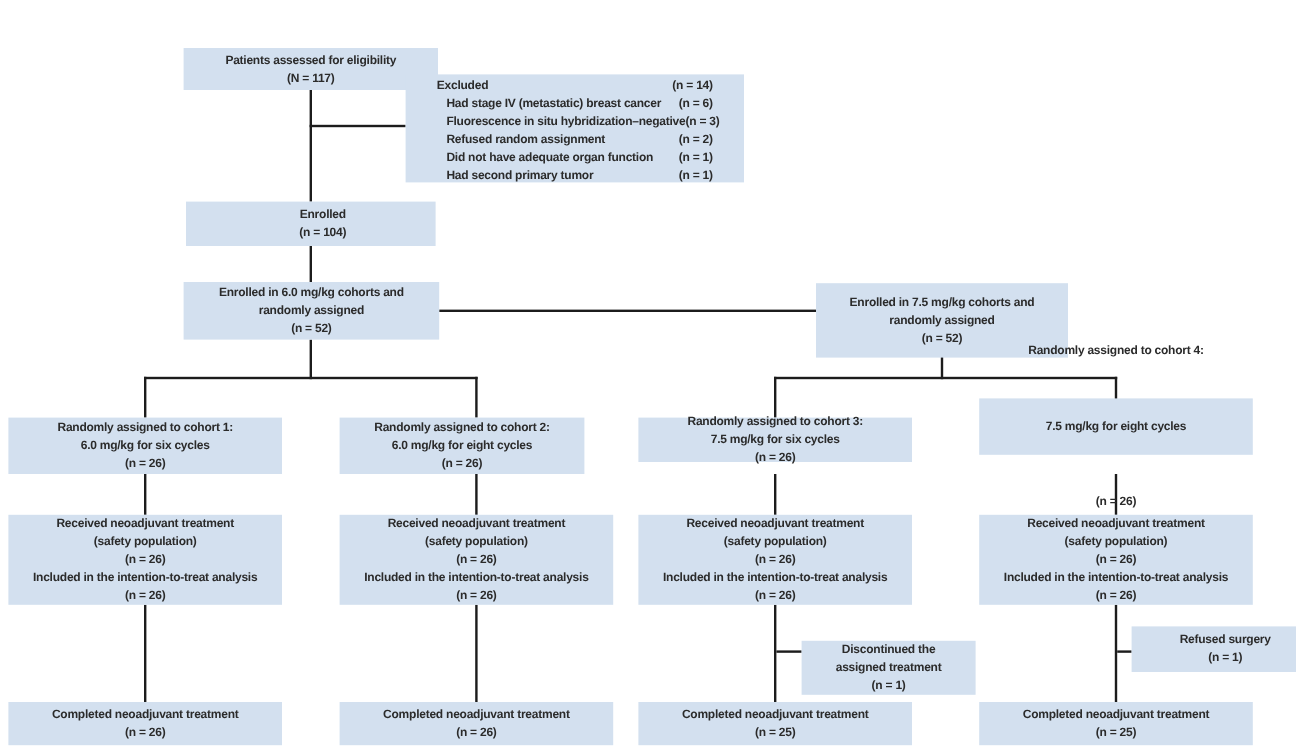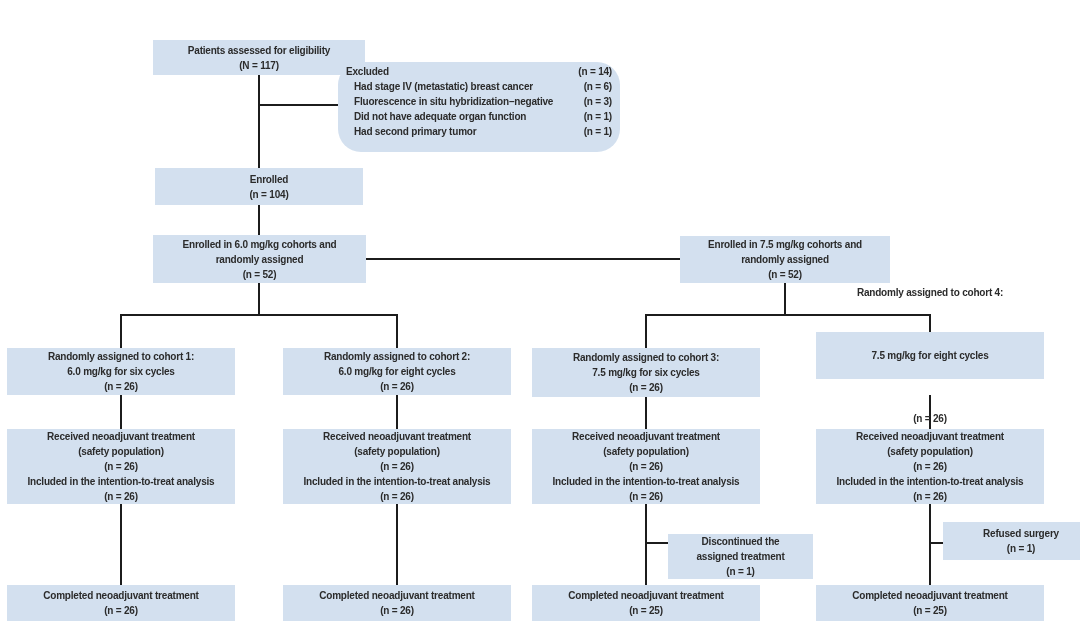--- a/index.html
+++ b/index.html
@@ -6,21 +6,21 @@
   .canvas{
     position:relative;width:1080px;height:622px;background:#ffffff;
     font-family:"Liberation Sans",sans-serif;overflow:hidden;
   }
   .box{
     position:absolute;background:#d3e0ef;color:#2b2b2b;
     display:flex;flex-direction:column;justify-content:center;
     text-align:center;font-weight:bold;font-size:10px;line-height:15px;
     letter-spacing:-0.2px;box-sizing:border-box;white-space:nowrap;
   }
-  .box-left{text-align:left;justify-content:flex-start;padding:2px 8px;border-radius:23px;}
+  .box-left{text-align:left;justify-content:flex-start;padding:2px 26px;}
   .xrow{display:flex;justify-content:space-between;}
   .xrow.indent{padding-left:8px;}
   .hline,.vline{position:absolute;background:#1c1c1c;}
   .hline{height:2px;}
   .vline{width:2px;}
 </style>
 </head>
 <body>
 
 <div class="canvas">
@@ -62,41 +62,45 @@
     </div>
     <div class="xrow indent">
       <span>Had stage IV (metastatic) breast cancer</span>
       <span>(n = 6)</span>
     </div>
     <div class="xrow indent">
       <span>Fluorescence in situ hybridization–negative</span>
       <span>(n = 3)</span>
     </div>
     <div class="xrow indent">
+      <span>Refused random assignment</span>
+      <span>(n = 2)</span>
+    </div>
+    <div class="xrow indent">
       <span>Did not have adequate organ function</span>
       <span>(n = 1)</span>
     </div>
     <div class="xrow indent">
       <span>Had second primary tumor</span>
       <span>(n = 1)</span>
     </div>
   </div>
 
   <div class="box" style="left:155px;top:168px;width:208px;height:37px;padding-left:20px;">
     <div>Enrolled</div>
     <div>(n = 104)</div>
   </div>
 
   <div class="box" style="left:153px;top:235px;width:213px;height:48px;">
     <div>Enrolled in 6.0 mg/kg cohorts and</div>
     <div>randomly assigned</div>
     <div>(n = 52)</div>
   </div>
 
-  <div class="box" style="left:680px;top:236px;width:210px;height:47px;">
+  <div class="box" style="left:680px;top:236px;width:210px;height:62px;">
     <div>Enrolled in 7.5 mg/kg cohorts and</div>
     <div>randomly assigned</div>
     <div>(n = 52)</div>
   </div>
 
   <div class="box" style="left:7px;top:348px;width:228px;height:47px;">
     <div>Randomly assigned to cohort 1:</div>
     <div>6.0 mg/kg for six cycles</div>
     <div>(n = 26)</div>
   </div>
@@ -105,38 +109,38 @@
     <div>(safety population)</div>
     <div>(n = 26)</div>
     <div>Included in the intention-to-treat analysis</div>
     <div>(n = 26)</div>
   </div>
   <div class="box" style="left:7px;top:585px;width:228px;height:36px;">
     <div>Completed neoadjuvant treatment</div>
     <div>(n = 26)</div>
   </div>
 
-  <div class="box" style="left:283px;top:348px;width:228px;height:47px;">
+  <div class="box" style="left:283px;top:348px;width:204px;height:47px;">
     <div>Randomly assigned to cohort 2:</div>
     <div>6.0 mg/kg for eight cycles</div>
     <div>(n = 26)</div>
   </div>
   <div class="box" style="left:283px;top:429px;width:228px;height:75px;">
     <div>Received neoadjuvant treatment</div>
     <div>(safety population)</div>
     <div>(n = 26)</div>
     <div>Included in the intention-to-treat analysis</div>
     <div>(n = 26)</div>
   </div>
   <div class="box" style="left:283px;top:585px;width:228px;height:36px;">
     <div>Completed neoadjuvant treatment</div>
     <div>(n = 26)</div>
   </div>
 
-  <div class="box" style="left:532px;top:348px;width:228px;height:49px;">
+  <div class="box" style="left:532px;top:348px;width:228px;height:37px;">
     <div>Randomly assigned to cohort 3:</div>
     <div>7.5 mg/kg for six cycles</div>
     <div>(n = 26)</div>
   </div>
   <div class="box" style="left:532px;top:429px;width:228px;height:75px;">
     <div>Received neoadjuvant treatment</div>
     <div>(safety population)</div>
     <div>(n = 26)</div>
     <div>Included in the intention-to-treat analysis</div>
     <div>(n = 26)</div>

